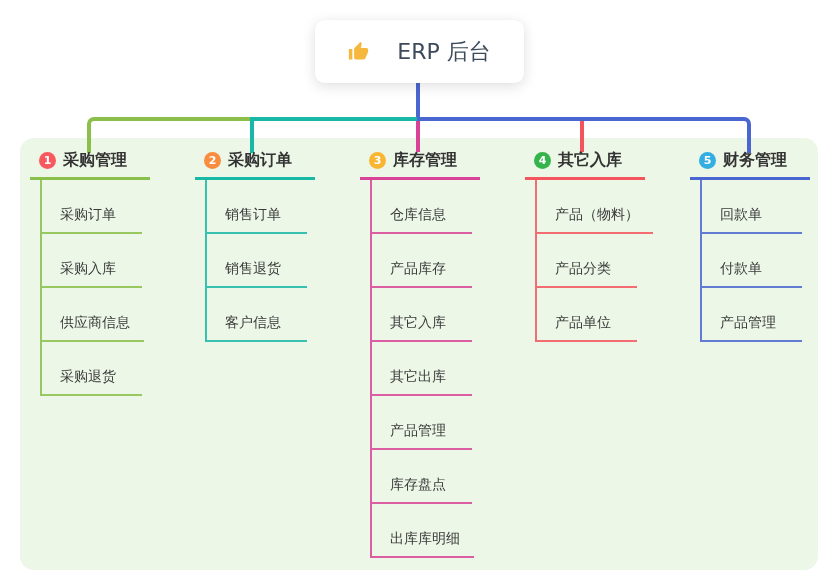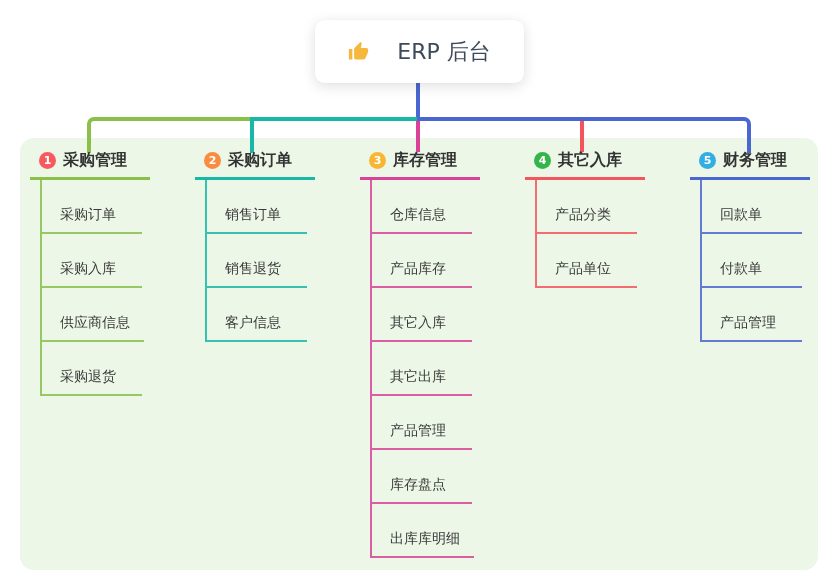--- a/index.html
+++ b/index.html
@@ -133,20 +133,23 @@
     </div>
   </div>
 
   <div class="branch b3">
     <div class="branch-header">
       <span class="badge">4</span>
       <span class="branch-label">其它入库</span>
     </div>
     <div class="children">
       <div class="row">
+          <span class="leaf">产品（物料）</span>
+        </div>
+      <div class="row">
           <span class="leaf">产品分类</span>
         </div>
       <div class="row">
           <span class="leaf">产品单位</span>
         </div>
     </div>
   </div>
 
   <div class="branch b4">
     <div class="branch-header">

